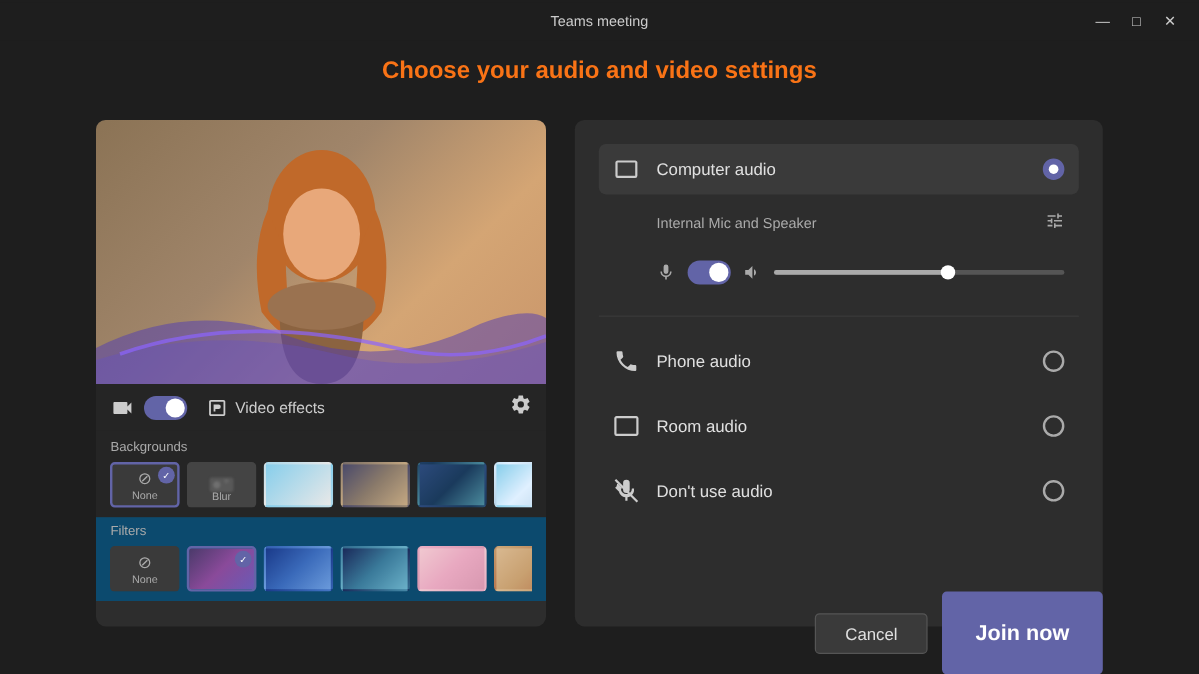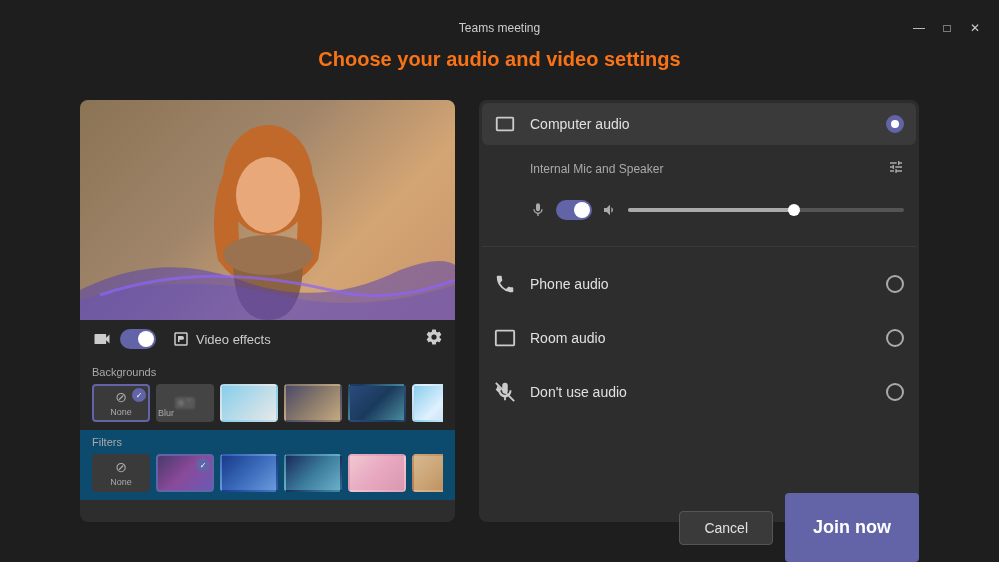--- a/index.html
+++ b/index.html
@@ -9,21 +9,21 @@
       background: #1e1e1e;
       font-family: 'Segoe UI', Arial, sans-serif;
       color: #fff;
       overflow: hidden;
       position: relative;
     }
 
     
     .title-bar {
       position: absolute;
-      top: 12px; left: 0; right: 0;
+      top: 2px; left: 0; right: 0;
       height: 32px;
       background: #1e1e1e;
       display: flex;
       align-items: center;
       justify-content: space-between;
       padding: 0 16px;
     }
     .title-bar-title {
       font-size: 12px;
       color: #ccc;
@@ -273,21 +273,21 @@
       cursor: pointer;
       padding: 4px 12px 4px;
       background: #252525;
     }
 
     
     .audio-panel {
       flex: 1;
       background: #2d2d2d;
       border-radius: 8px;
-      padding: 3px;
+      padding: 20px;
       display: flex;
       flex-direction: column;
       gap: 12px;
     }
 
     .audio-option {
       display: flex;
       align-items: center;
       padding: 10px 12px;
       border-radius: 6px;
@@ -514,21 +514,21 @@
           <div class="thumb-check">✓</div>
         </div>
         <div class="thumb thumb-blur">
           <div style="display:flex;flex-direction:column;align-items:center;justify-content:center;height:100%;gap:2px;filter:blur(1px);">
             <svg width="24" height="16" viewBox="0 0 24 16" fill="none">
               <rect x="2" y="2" width="20" height="12" rx="2" fill="#666" opacity="0.6"></rect>
               <circle cx="8" cy="8" r="3" fill="#888" opacity="0.5"></circle>
               <circle cx="16" cy="5" r="2" fill="#777" opacity="0.4"></circle>
             </svg>
           </div>
-          <div style="position:absolute;bottom:2px;left:0;right:0;text-align:left;font-size:9px;color:#aaa;">Blur</div>
+          <div style="position:absolute;bottom:2px;left:0;right:0;text-align:center;font-size:9px;color:#aaa;">Blur</div>
         </div>
         <div class="thumb bg1"></div>
         <div class="thumb bg2"></div>
         <div class="thumb bg3"></div>
         <div class="thumb bg4"></div>
       </div>
     </div>
 
     <div class="filters-section">
       <div class="section-label">Filters</div>

